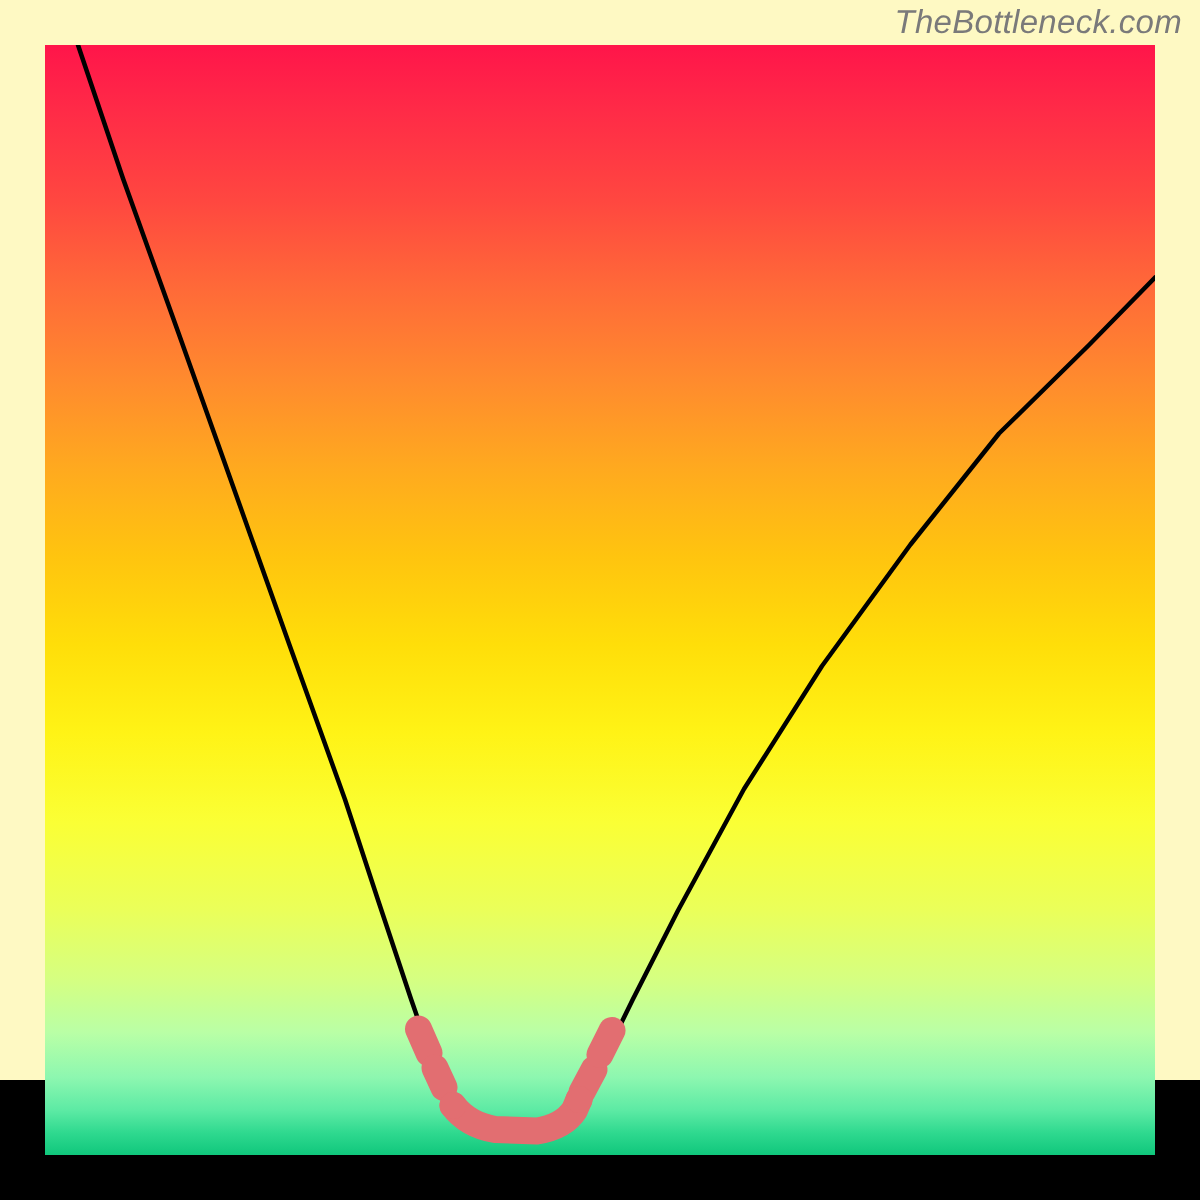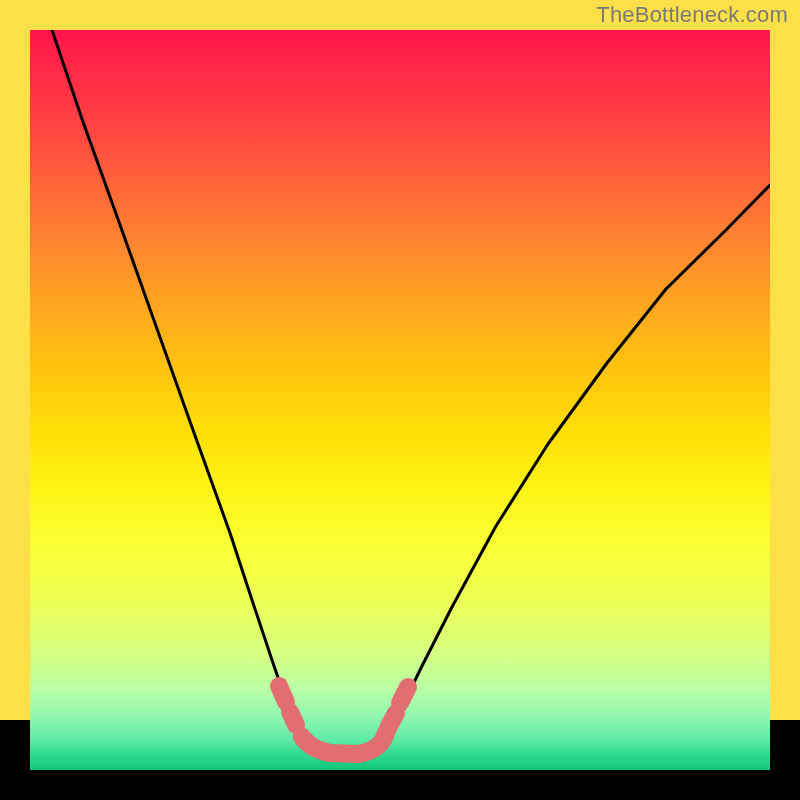--- a/index.html
+++ b/index.html
@@ -8,21 +8,22 @@
     width: 800px;
     height: 800px;
     background: #000000;
     overflow: hidden;
     font-family: Arial, Helvetica, sans-serif;
   }
   .stage {
     position: relative;
     width: 800px;
     height: 720px;
-    background: #fde047;
+    background: #fef9c3;
+    font-style: italic;
   }
   .watermark {
     position: absolute;
     top: 2px;
     right: 12px;
     color: #7a7a7a;
     font-size: 22px;
     font-weight: 400;
     letter-spacing: 0.2px;
     z-index: 20;

